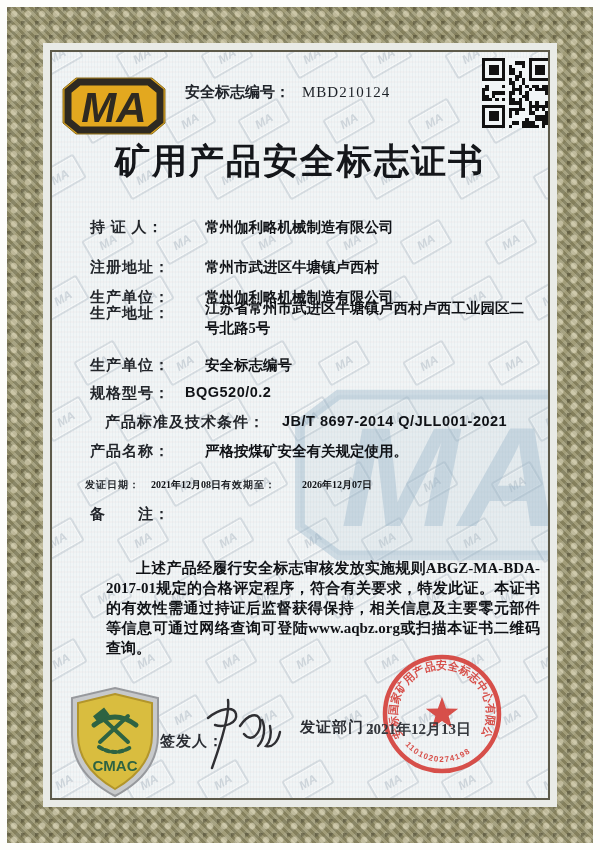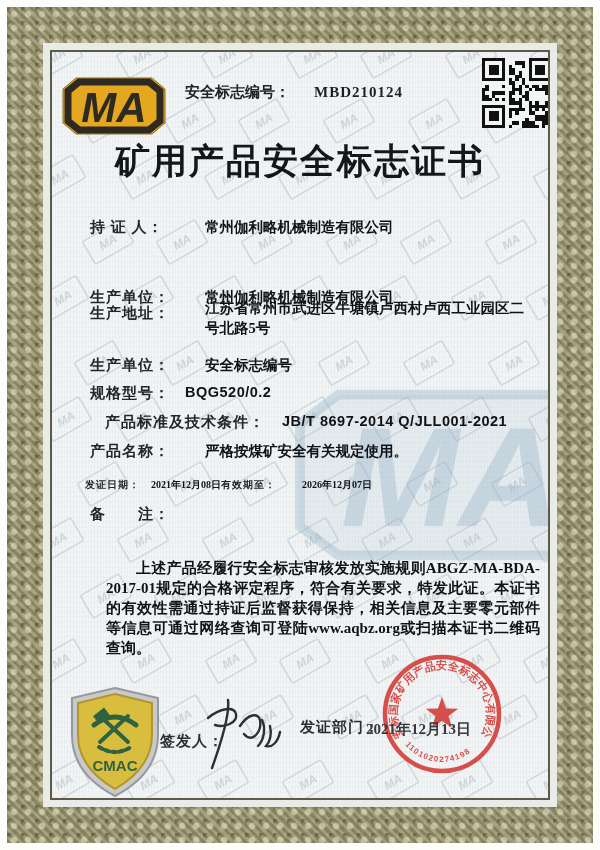--- a/index.html
+++ b/index.html
@@ -36,21 +36,21 @@
     border-radius:3px;color:rgba(152,165,180,0.38);font:bold italic 12px "Liberation Sans",sans-serif;
     display:flex;align-items:center;justify-content:center;transform:rotate(-30deg);
     box-shadow:inset 0 0 0 1px rgba(255,255,255,0.5);
   }
   .big-wm{position:absolute;left:238px;top:333px;z-index:0;}
   .content{position:absolute;left:0;top:0;right:0;bottom:0;z-index:2;}
 
   .ma-logo{position:absolute;left:10px;top:25px;}
   .cert-no-line{position:absolute;left:133px;top:31px;display:flex;align-items:baseline;
     font-size:15px;color:#20242a;font-weight:600;}
-  .cert-no-line .val{margin-left:24px;letter-spacing:1px;font-weight:700;color:#1c2026;}
+  .cert-no-line .val{margin-left:12px;letter-spacing:1px;font-weight:400;color:#1c2026;}
   .qr{position:absolute;left:430px;top:6px;}
 
   .title{position:absolute;left:0;top:86px;width:100%;text-align:center;margin:0;
     font-size:35px;font-weight:bold;color:#14161a;letter-spacing:2px;}
 
   .row{position:absolute;left:38px;display:flex;align-items:flex-start;font-size:15px;}
   .row .lbl{color:#23262b;font-weight:600;width:95px;flex:none;letter-spacing:1px;}
   .row .val{color:#101216;font-weight:700;margin-left:0;}
   .row.wide .lbl{width:auto;margin-left:15px;}
   .row.wide .val{margin-left:17px;}
@@ -320,20 +320,24 @@
           <rect x="16" y="20" width="1" height="1" fill="#111"></rect>
           <rect x="18" y="20" width="1" height="1" fill="#111"></rect>
         </svg>
 
       <h1 class="title">矿用产品安全标志证书</h1>
 
       <div class="row" style="top:166px">
         <span class="lbl">持 证 人：</span>
         <span class="val cjk">常州伽利略机械制造有限公司</span>
       </div>
+      <div class="row" style="top:206px">
+        <span class="lbl">注册地址：</span>
+        <span class="val cjk">常州市武进区牛塘镇卢西村</span>
+      </div>
       <div class="row" style="top:236px">
         <span class="lbl">生产单位：</span>
         <span class="val cjk">常州伽利略机械制造有限公司</span>
       </div>
       <div class="row" style="top:246px">
         <span class="lbl" style="padding-top:6px">生产地址：</span>
         <span class="val cjk addr-val">江苏省常州市武进区牛塘镇卢西村卢西工业园区二号北路5号</span>
       </div>
       <div class="row" style="top:304px">
         <span class="lbl">生产单位：</span>

